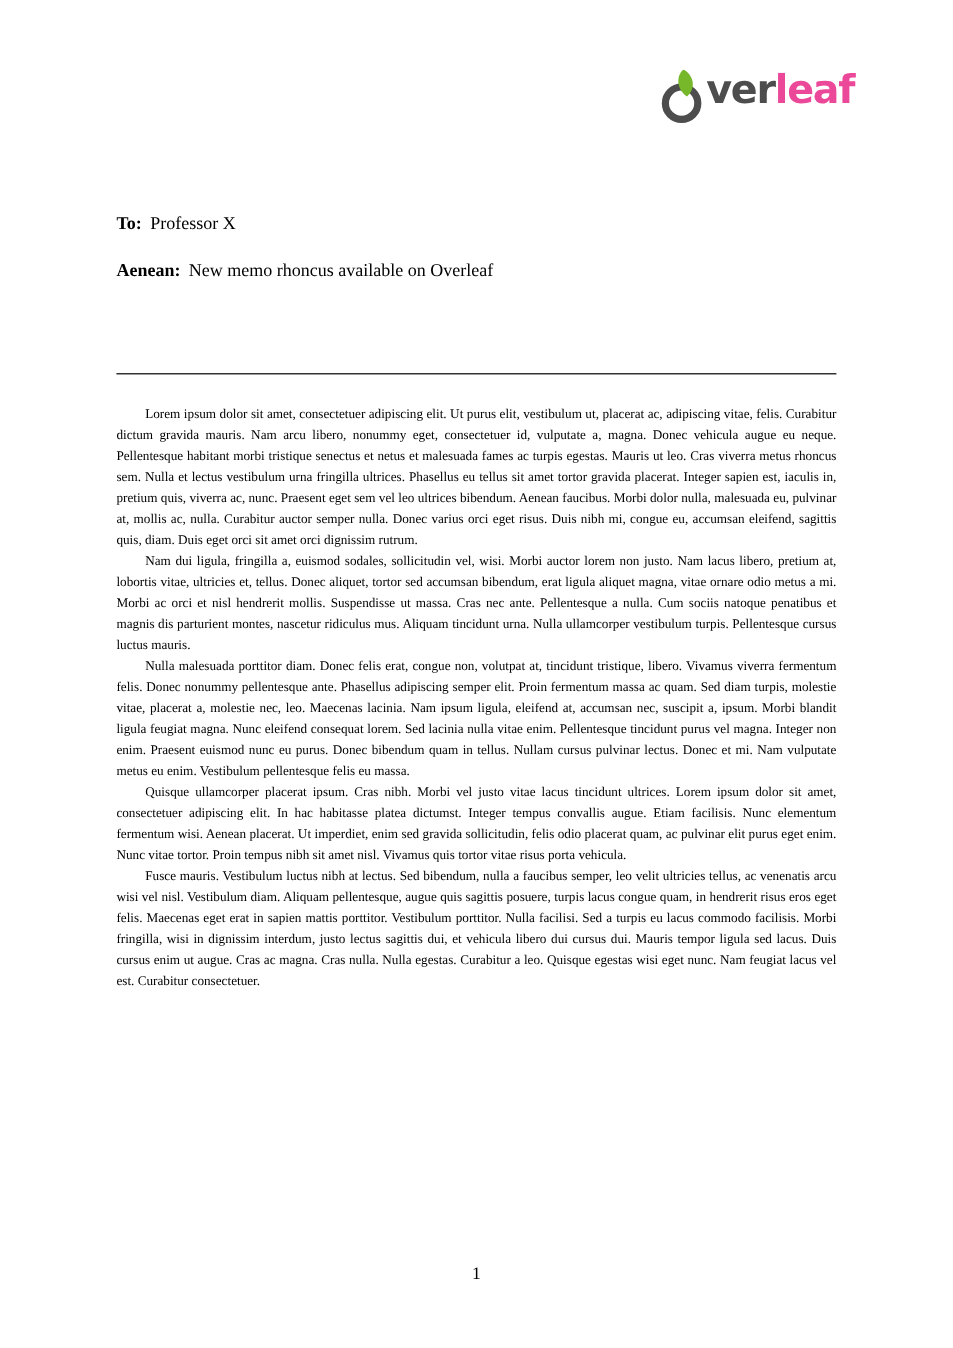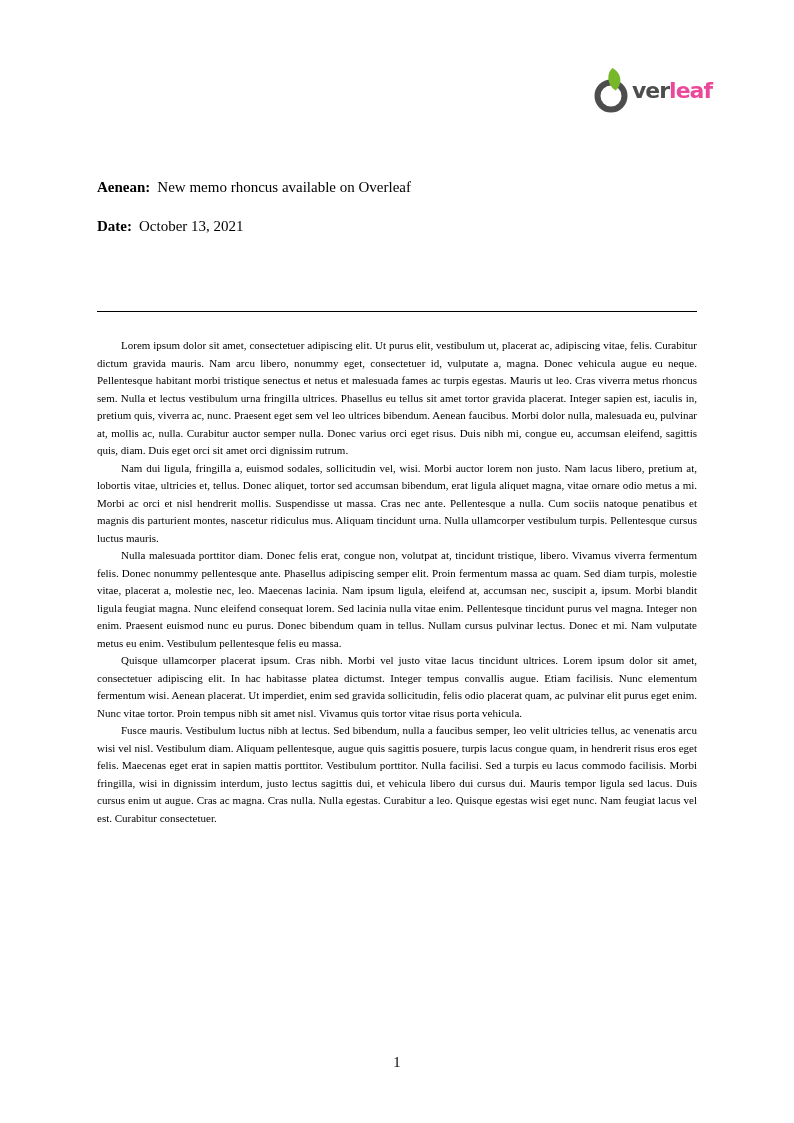--- a/index.html
+++ b/index.html
@@ -12,26 +12,25 @@
     height: 1123px;
     background: #ffffff;
     color: #000000;
     font-family: "Liberation Serif", "DejaVu Serif", serif;
     overflow: hidden;
   }
 
   
   .logo {
     position: absolute;
-    top: 68px;
+    top: 58px;
     right: 82px;
     display: flex;
-    align-items: center;
     font-family: "DejaVu Sans", "Liberation Sans", sans-serif;
-    font-size: 22px;
+    font-size: 33px;
     font-weight: 600;
     letter-spacing: -1px;
     line-height: 1;
     user-select: none;
   }
   .logo svg { display: block; margin-right: 1px; }
   .logo .gray  { color: #4d4d4d; }
   .logo .green { color: #ec4899; }
 
   
@@ -87,24 +86,24 @@
     <svg width="40" height="46" viewBox="0 0 40 46" aria-hidden="true">
       <circle cx="20" cy="28" r="13.5" fill="none" stroke="#4d4d4d" stroke-width="6"></circle>
       <path d="M21.5 0 C30 4.5 32.5 15.5 24.5 22.5 C16 17 15 5.5 21.5 0 Z" fill="#76b82a"></path>
     </svg>
     <span class="gray">ver</span>
       <span class="green">leaf</span>
   </div>
 
   <div class="memo-fields">
     <div class="memo-row">
-      <span class="memo-label">Aenean:</span><span>New memo rhoncus available on Overleaf</span>
+      <span class="memo-label">To:</span><span>Professor X</span>
     </div>
     <div class="memo-row">
-      <span class="memo-label">Date:</span><span>October 13, 2021</span>
+      <span class="memo-label">Aenean:</span><span>New memo rhoncus available on Overleaf</span>
     </div>
   </div>
 
   <div class="divider"></div>
 
   <div class="body-text">
     <p>Lorem ipsum dolor sit amet, consectetuer adipiscing elit. Ut purus elit, vestibulum ut, placerat ac, adipiscing vitae, felis. Curabitur dictum gravida mauris. Nam arcu libero, nonummy eget, consectetuer id, vulputate a, magna. Donec vehicula augue eu neque. Pellentesque habitant morbi tristique senectus et netus et malesuada fames ac turpis egestas. Mauris ut leo. Cras viverra metus rhoncus sem. Nulla et lectus vestibulum urna fringilla ultrices. Phasellus eu tellus sit amet tortor gravida placerat. Integer sapien est, iaculis in, pretium quis, viverra ac, nunc. Praesent eget sem vel leo ultrices bibendum. Aenean faucibus. Morbi dolor nulla, malesuada eu, pulvinar at, mollis ac, nulla. Curabitur auctor semper nulla. Donec varius orci eget risus. Duis nibh mi, congue eu, accumsan eleifend, sagittis quis, diam. Duis eget orci sit amet orci dignissim rutrum.</p>
     <p>Nam dui ligula, fringilla a, euismod sodales, sollicitudin vel, wisi. Morbi auctor lorem non justo. Nam lacus libero, pretium at, lobortis vitae, ultricies et, tellus. Donec aliquet, tortor sed accumsan bibendum, erat ligula aliquet magna, vitae ornare odio metus a mi. Morbi ac orci et nisl hendrerit mollis. Suspendisse ut massa. Cras nec ante. Pellentesque a nulla. Cum sociis natoque penatibus et magnis dis parturient montes, nascetur ridiculus mus. Aliquam tincidunt urna. Nulla ullamcorper vestibulum turpis. Pellentesque cursus luctus mauris.</p>
     <p>Nulla malesuada porttitor diam. Donec felis erat, congue non, volutpat at, tincidunt tristique, libero. Vivamus viverra fermentum felis. Donec nonummy pellentesque ante. Phasellus adipiscing semper elit. Proin fermentum massa ac quam. Sed diam turpis, molestie vitae, placerat a, molestie nec, leo. Maecenas lacinia. Nam ipsum ligula, eleifend at, accumsan nec, suscipit a, ipsum. Morbi blandit ligula feugiat magna. Nunc eleifend consequat lorem. Sed lacinia nulla vitae enim. Pellentesque tincidunt purus vel magna. Integer non enim. Praesent euismod nunc eu purus. Donec bibendum quam in tellus. Nullam cursus pulvinar lectus. Donec et mi. Nam vulputate metus eu enim. Vestibulum pellentesque felis eu massa.</p>
     <p>Quisque ullamcorper placerat ipsum. Cras nibh. Morbi vel justo vitae lacus tincidunt ultrices. Lorem ipsum dolor sit amet, consectetuer adipiscing elit. In hac habitasse platea dictumst. Integer tempus convallis augue. Etiam facilisis. Nunc elementum fermentum wisi. Aenean placerat. Ut imperdiet, enim sed gravida sollicitudin, felis odio placerat quam, ac pulvinar elit purus eget enim. Nunc vitae tortor. Proin tempus nibh sit amet nisl. Vivamus quis tortor vitae risus porta vehicula.</p>

